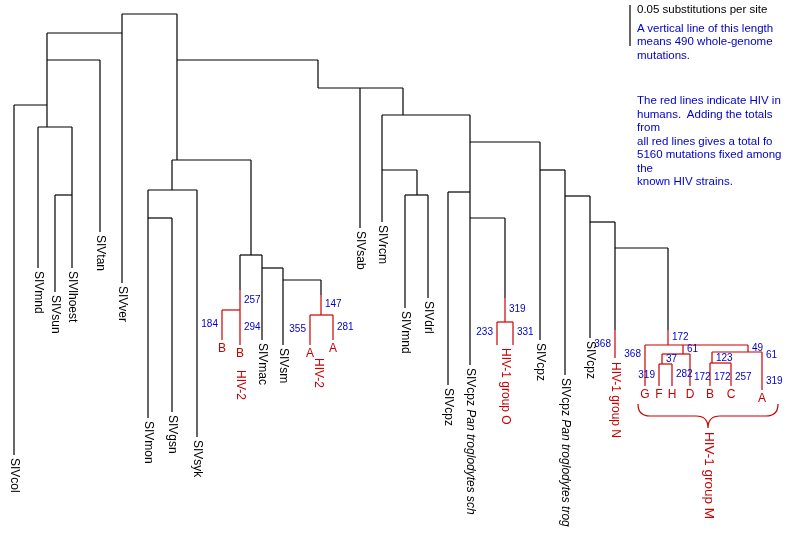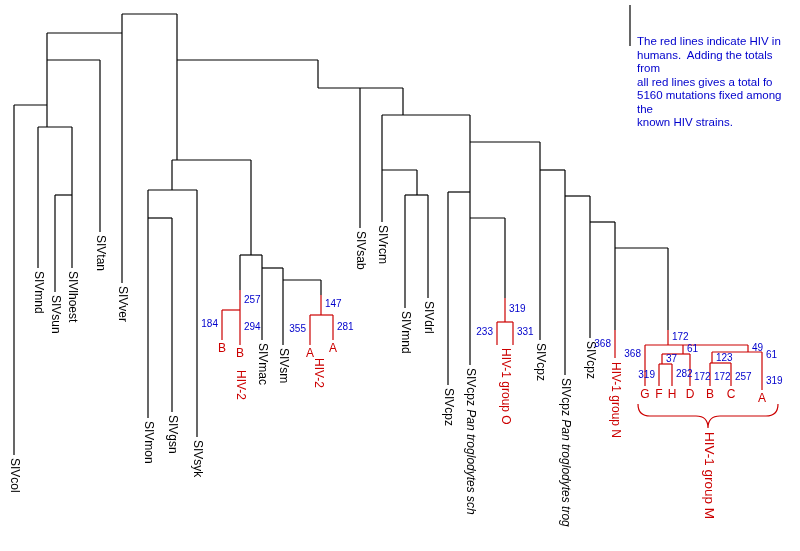--- a/index.html
+++ b/index.html
@@ -160,19 +160,23 @@
       <text x="694" y="380" fill="#0000cc" font-size="10" text-anchor="start">172</text>
       <text x="714" y="380" fill="#0000cc" font-size="10" text-anchor="start">172</text>
       <text x="735" y="380" fill="#0000cc" font-size="10" text-anchor="start">257</text>
       <text x="716" y="361" fill="#0000cc" font-size="10" text-anchor="start">123</text>
       <text x="752" y="351" fill="#0000cc" font-size="10" text-anchor="start">49</text>
       <text x="766" y="358" fill="#0000cc" font-size="10" text-anchor="start">61</text>
       <text x="766" y="384" fill="#0000cc" font-size="10" text-anchor="start">319</text>
       <path d="M638,404 Q638,416 650,416 L696,416 Q708,416 708,428 Q708,416 720,416 L766,416 Q778,416 778,404" fill="none" stroke="#cc0000" stroke-width="1.2"></path>
     </svg>
   <div class="legend">
+    <div class="scale-label">0.05 substitutions per site</div>
+    <div class="note" style="color: rgb(0, 0, 204);">A vertical line of this length
+means 490 whole-genome
+mutations.</div>
     <div class="note" style="color: rgb(0, 0, 204); margin-top: 32px;">The red lines indicate HIV in
 humans.  Adding the totals from
 all red lines gives a total fo
 5160 mutations fixed among the
 known HIV strains.</div>
   </div>
 </div>
 
 </body></html>

